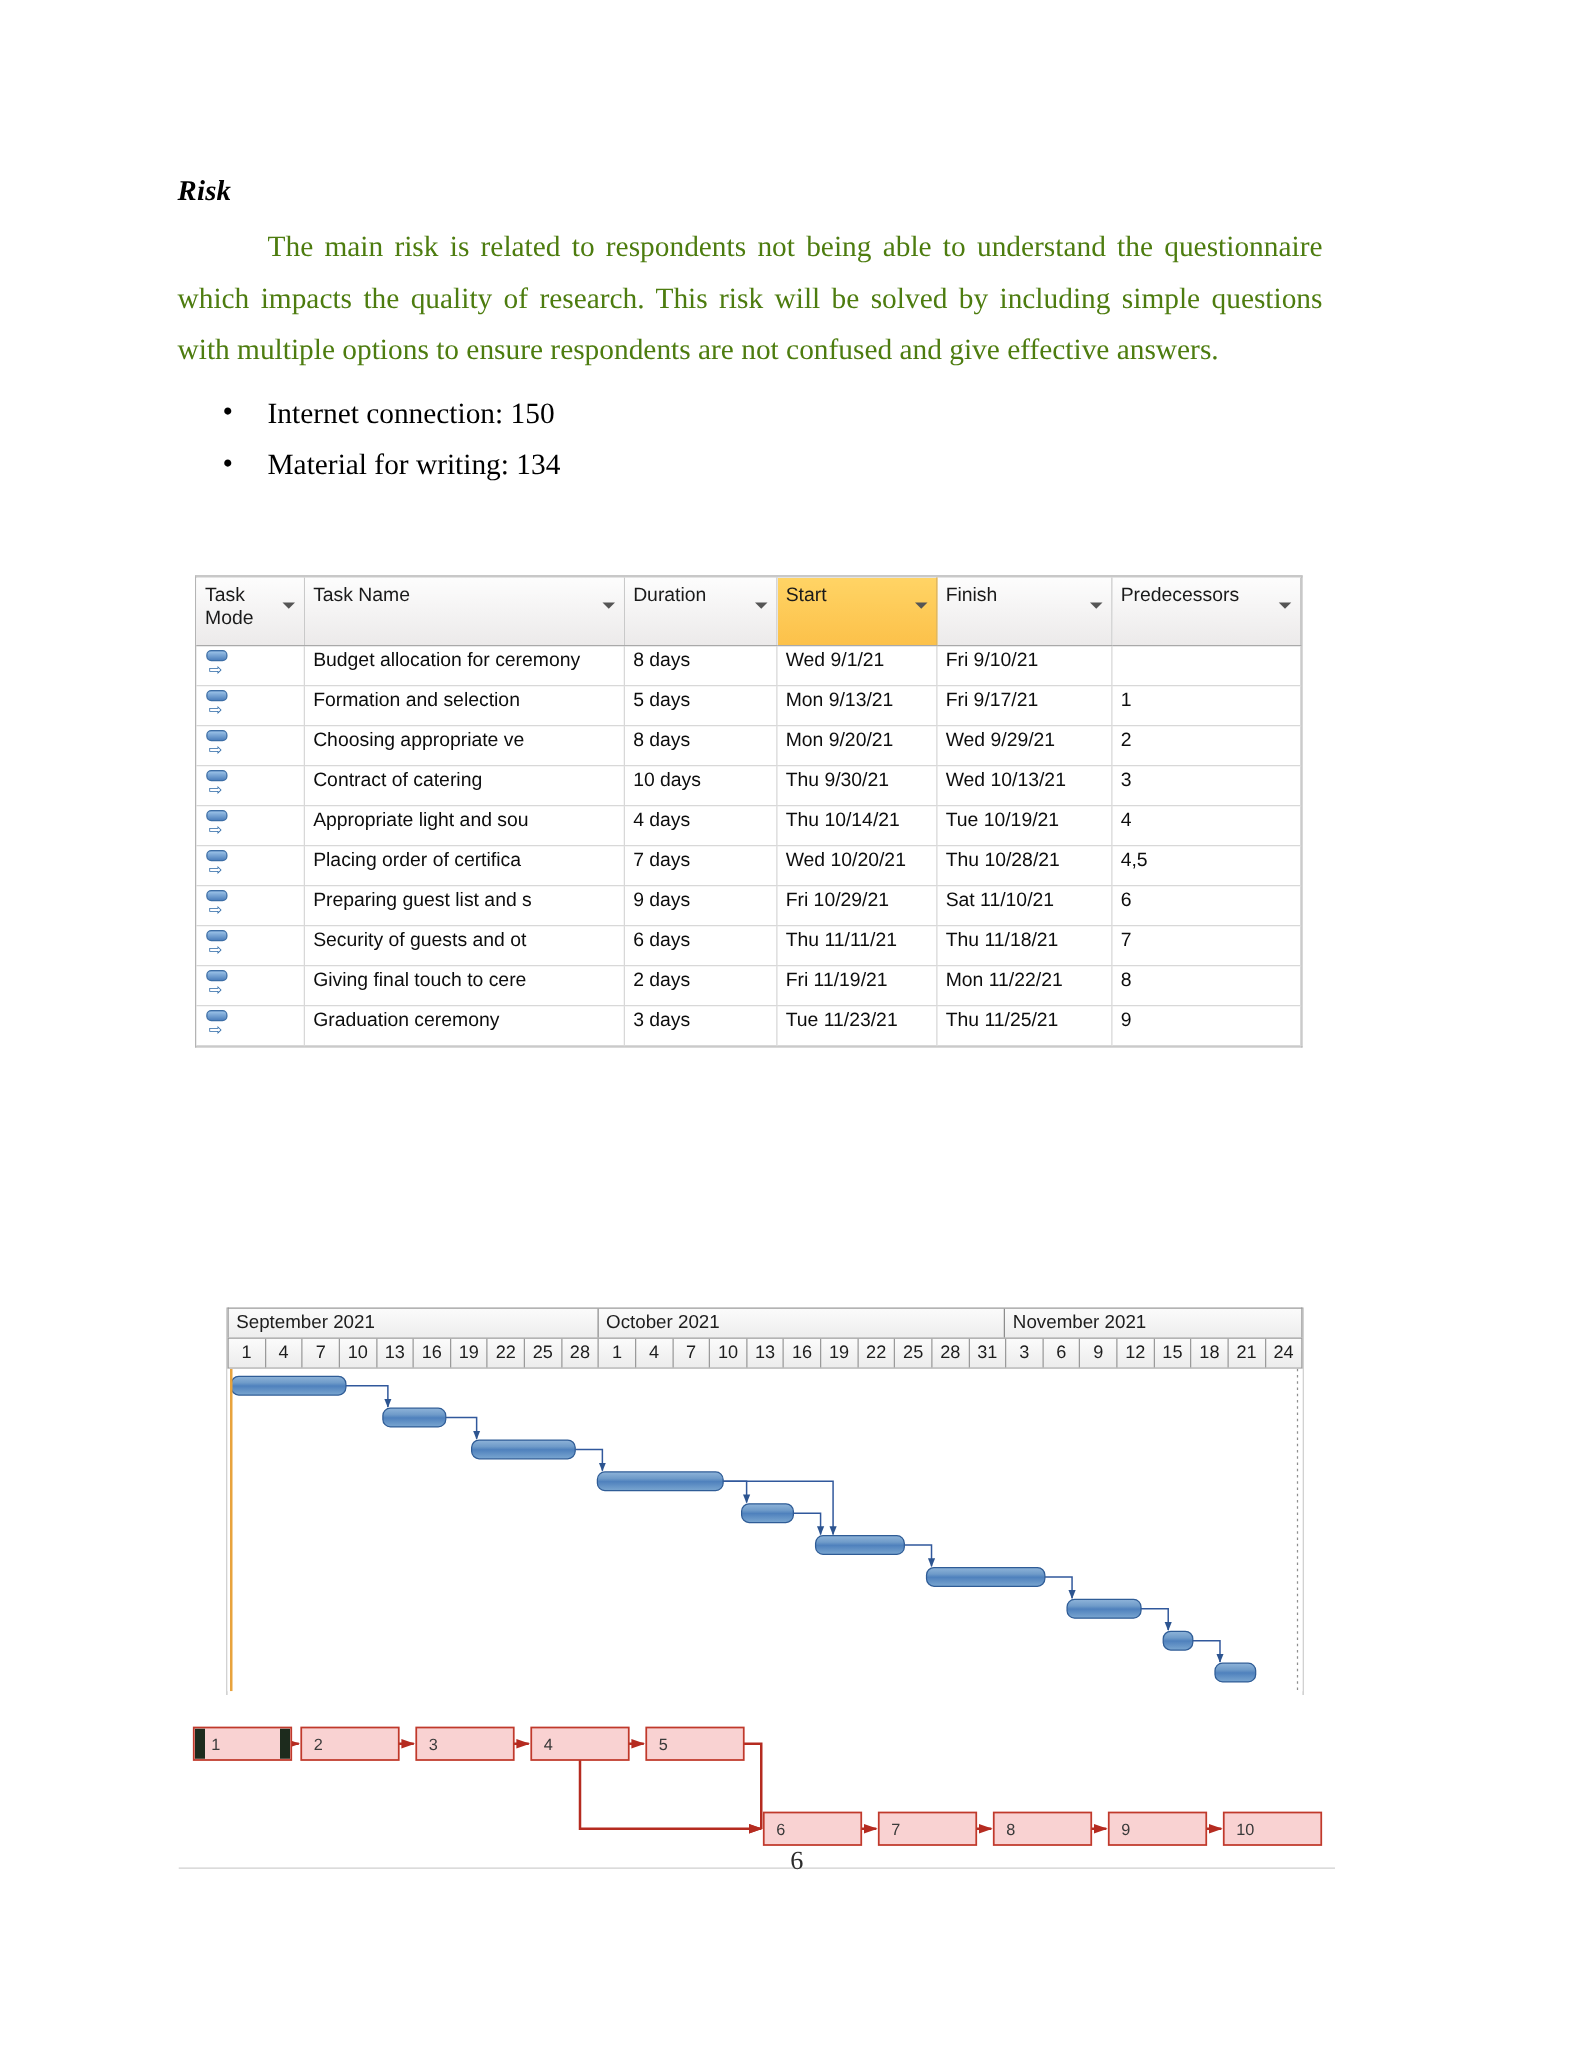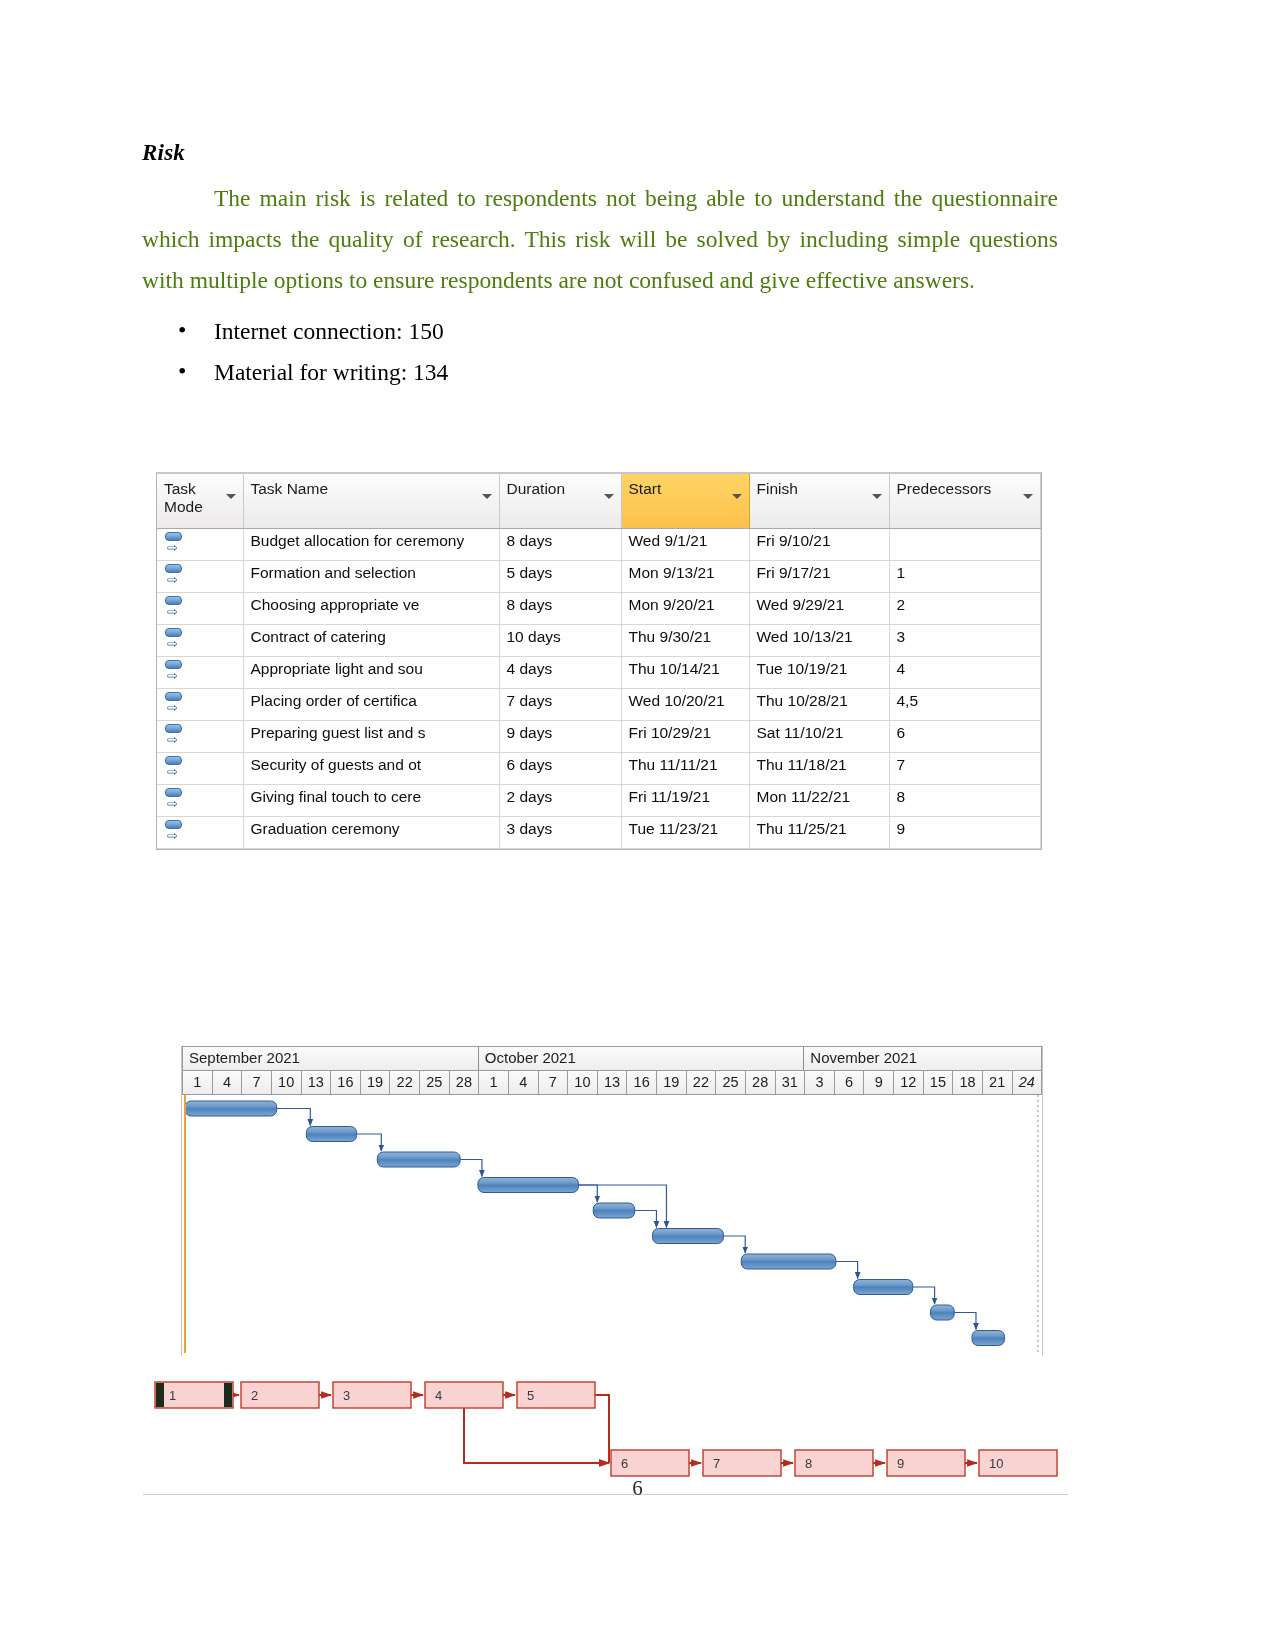--- a/index.html
+++ b/index.html
@@ -28,21 +28,21 @@
   ul.res li{
     font-size:23.5px;line-height:41px;color:#000;
     padding-left:72px;position:relative;
   }
   ul.res li:before{
     content:"\2022";position:absolute;left:36px;top:-1px;font-size:24px;
   }
 
   
   .gridwrap{
-    position:absolute;left:156px;top:472px;width:886px;
+    position:absolute;left:156px;top:460px;width:886px;
     border:1px solid #b4b4b4;border-top:2px solid #c8c8c8;
     background:#fff;
     font-family:"Liberation Sans", sans-serif;
     box-sizing:border-box;
   }
   table.tasks{border-collapse:collapse;width:100%;table-layout:fixed;}
   table.tasks th{
     background:linear-gradient(#fdfdfd,#eceaea);
     border-right:1px solid #c9c9c9;border-bottom:1px solid #a9a9a9;
     font-weight:normal;font-size:15.5px;color:#1a1a1a;
@@ -94,21 +94,21 @@
     border-right:1px solid #8d8d8d;overflow:hidden;white-space:nowrap;
   }
   .tl-month:last-child{border-right:none;}
   .tl-days{display:flex;height:25px;border:1px solid #9a9a9a;
     background:linear-gradient(#fbfbfb,#ececec);box-sizing:border-box;}
   .tl-day{
     flex:1 0 0;font-size:14.5px;color:#1d1d1d;text-align:center;
     line-height:23px;border-right:1px solid #9a9a9a;box-sizing:border-box;
     overflow:hidden;
   }
-  .tl-day:last-child{border-right:none;font-style:italic;}
+  .tl-day:last-child{border-right:none;}
   .chartarea{position:relative;height:258px;background:#fff;}
   .chartarea svg{position:absolute;left:0;top:0;}
 
   
   .wbswrap{
     position:absolute;left:143px;top:1360px;width:925px;height:140px;
     font-family:"Liberation Sans", sans-serif;
   }
   .wbswrap svg{position:absolute;left:0;top:0;}
   .nodelabel{font-family:"Liberation Sans", sans-serif;font-size:13px;fill:#3a3a3a;}

